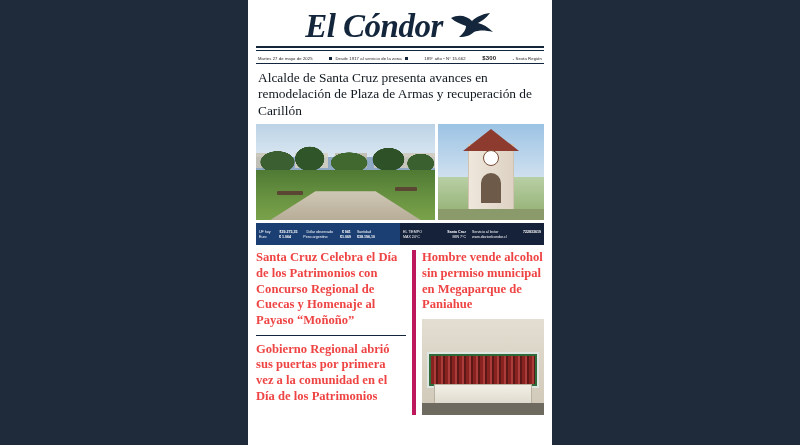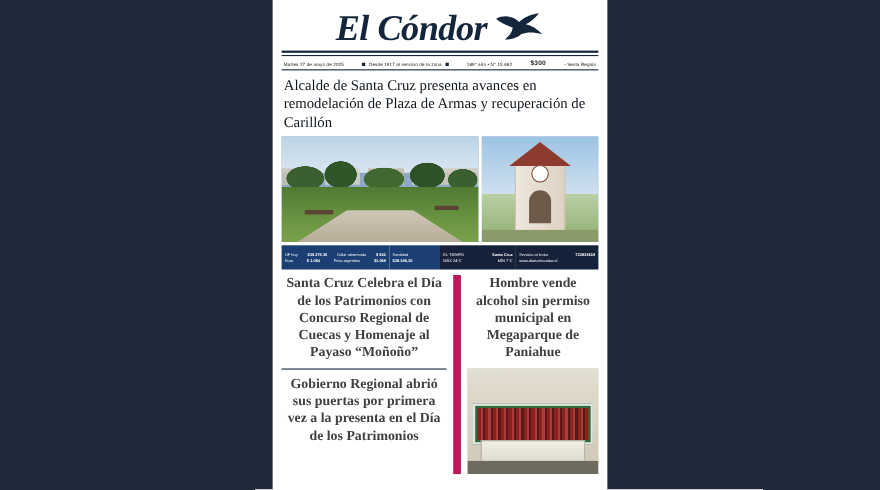--- a/index.html
+++ b/index.html
@@ -224,30 +224,29 @@
     margin-top: 5px;
   }
   .col-left { flex: 0 0 150px; }
   .col-right { flex: 1 1 auto; }
 
   .hl-2 {
     font-family: "Liberation Serif", serif;
     font-weight: bold;
     font-size: 12.6px;
     line-height: 1.25;
-    color: #404040;
-    text-align: center;
+    color: #ef4444;
   }
   .hr-thin {
     border: 0;
     border-top: 1px solid #14263b;
     margin: 6px 0 6px 0;
   }
   .vrule {
-    border-left: 7px solid #be185d;
+    border-left: 4px solid #be185d;
     padding-left: 6px;
   }
 
   .photo-bottom {
     position: relative;
     width: 100%;
     height: 96px;
     overflow: hidden;
     background: #cfc9bd;
     margin-top: 6px;
@@ -368,21 +367,21 @@
         <div class="ds-row">
           <span>www.diarioelcondor.cl</span>
         </div>
       </div>
     </div>
 
     <div class="lower">
       <div class="col-left">
         <div class="hl-2">Santa Cruz Celebra el Día de los Patrimonios con Concurso Regional de Cuecas y Homenaje al Payaso “Moñoño”</div>
         <hr class="hr-thin">
-        <div class="hl-2">Gobierno Regional abrió sus puertas por primera vez a la presenta en el Día de los Patrimonios</div>
+        <div class="hl-2">Gobierno Regional abrió sus puertas por primera vez a la comunidad en el Día de los Patrimonios</div>
       </div>
       <div class="col-right vrule">
         <div class="hl-2">Hombre vende alcohol sin permiso municipal en Megaparque de Paniahue</div>
         <div class="photo-bottom">
           <div class="pb-wall"></div>
           <div class="pb-table">
             <div class="pb-bottles"></div>
           </div>
           <div class="pb-front"></div>
           <div class="pb-floor"></div>

